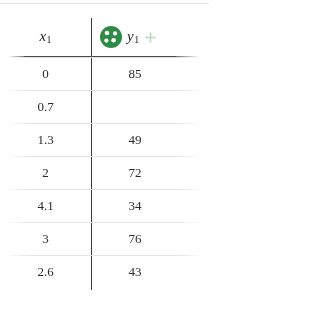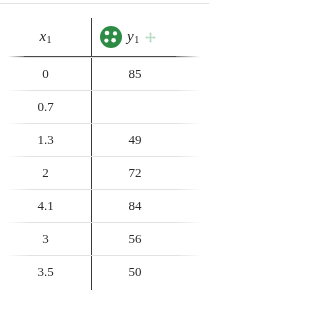--- a/index.html
+++ b/index.html
@@ -207,29 +207,29 @@
 
     <div class="data-row">
       <div class="row-sep"></div>
       <div class="cell x">2</div>
       <div class="cell y">72</div>
     </div>
 
     <div class="data-row">
       <div class="row-sep"></div>
       <div class="cell x">4.1</div>
-      <div class="cell y">84</div>
+      <div class="cell y">34</div>
     </div>
 
     <div class="data-row">
       <div class="row-sep"></div>
       <div class="cell x">3</div>
-      <div class="cell y">56</div>
-    </div>
-
-    <div class="data-row">
-      <div class="row-sep"></div>
-      <div class="cell x">3.5</div>
-      <div class="cell y">50</div>
+      <div class="cell y">76</div>
+    </div>
+
+    <div class="data-row">
+      <div class="row-sep"></div>
+      <div class="cell x">2.6</div>
+      <div class="cell y">43</div>
     </div>
 
   </div>
 </div>
 
 </body></html>

